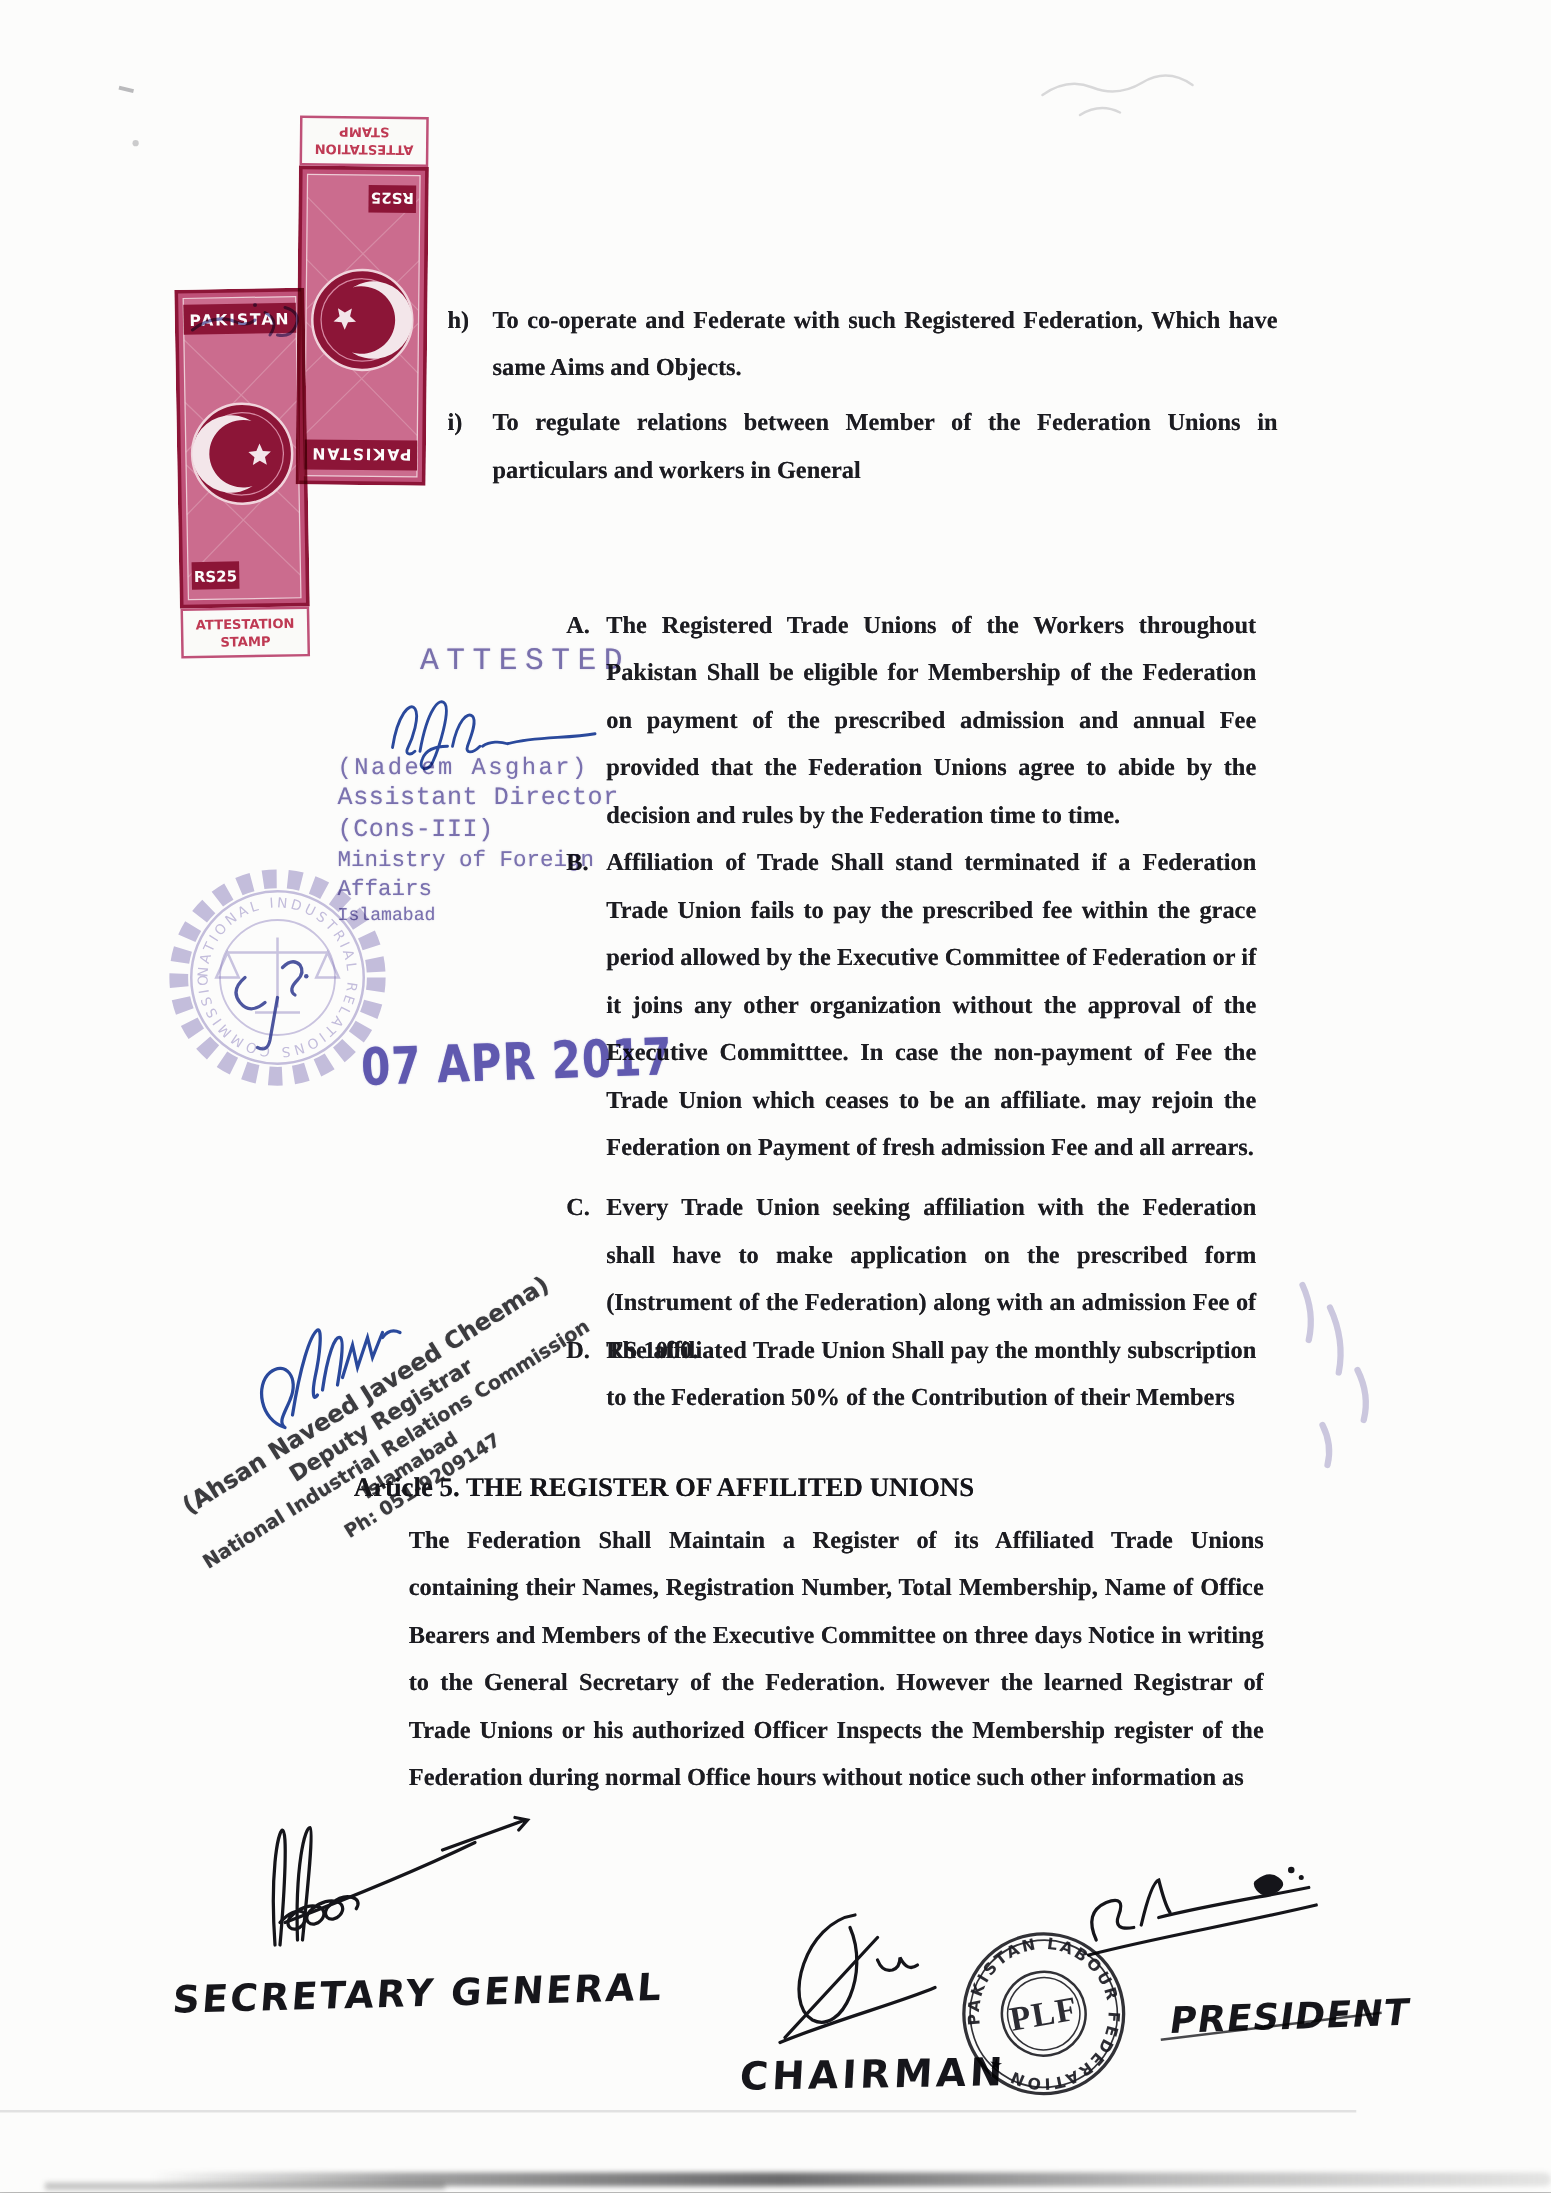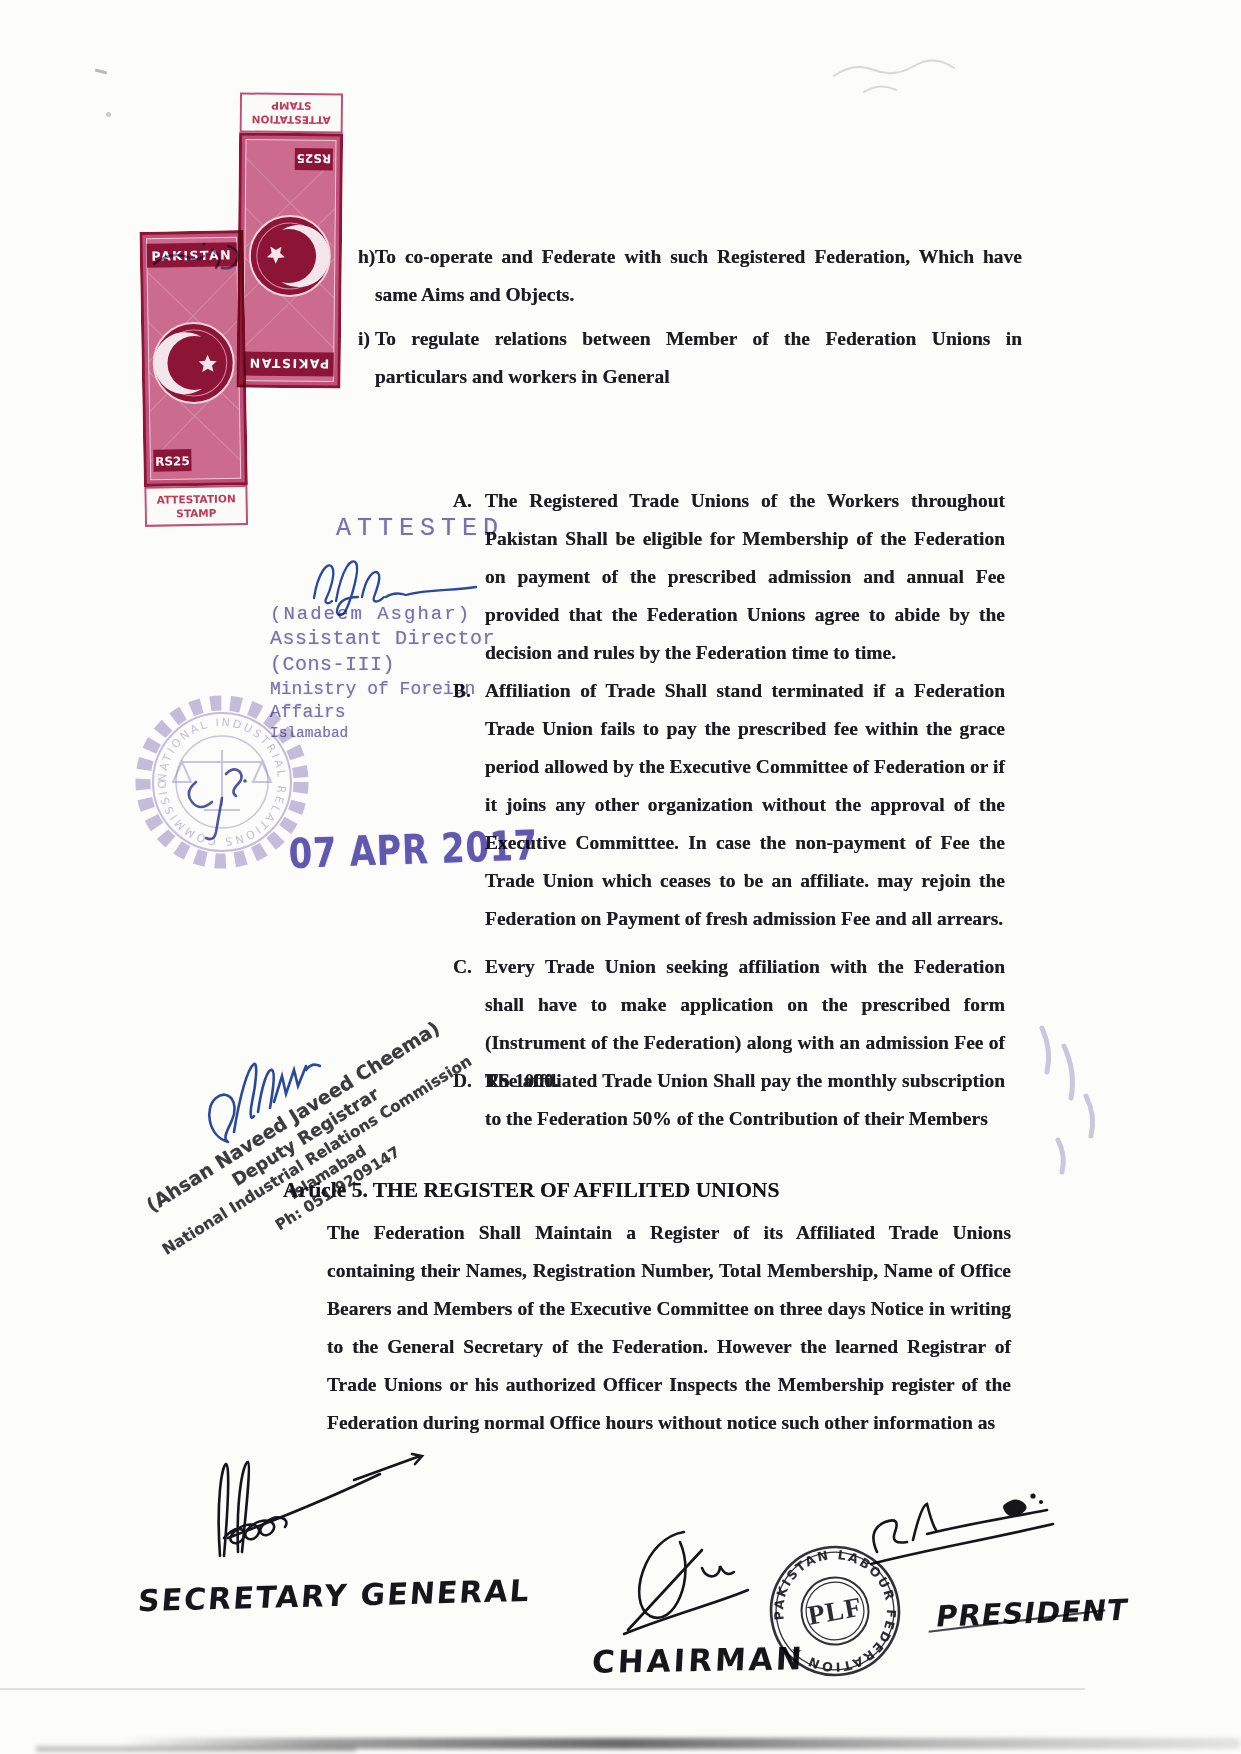--- a/index.html
+++ b/index.html
@@ -6,21 +6,21 @@
   #page{position:relative;width:1241px;height:1754px;margin:0 auto;background:#fcfcfb;overflow:hidden;
         box-shadow:0 0 12px rgba(0,0,0,.4);}
   .abs{position:absolute;}
 
   
   .typed{font-family:"Liberation Serif",serif;color:#1c1c21;font-weight:600;font-size:19.5px;
          line-height:38px;text-align:justify;text-shadow:0 0 .5px rgba(25,25,30,.65);}
   .item{position:absolute;}
   .item .lbl{position:absolute;left:0;top:0;}
   .item .txt{margin-left:32px;}
-  .intro .txt{margin-left:17px;}
+  .intro .txt{margin-left:36px;}
   .headline{font-family:"Liberation Serif",serif;color:#15151a;font-weight:700;font-size:21.5px;
             white-space:nowrap;text-shadow:0 0 .5px rgba(20,20,25,.7);}
 
   
   .purple{font-family:Liberation Mono, monospace;color:#746aad;mix-blend-mode:multiply;}
   #attested{font-size:25px;letter-spacing:6px;font-weight:500;color:#6f65a8;opacity:.92;
             text-shadow:0 0 1px rgba(111,101,168,.55);}
   #att-block{width:250px;text-align:left;line-height:1.28;opacity:.95;
              text-shadow:0 0 1px rgba(116,106,173,.5);}
   #att-block .nm{font-size:19px;letter-spacing:2px;font-weight:500;}

